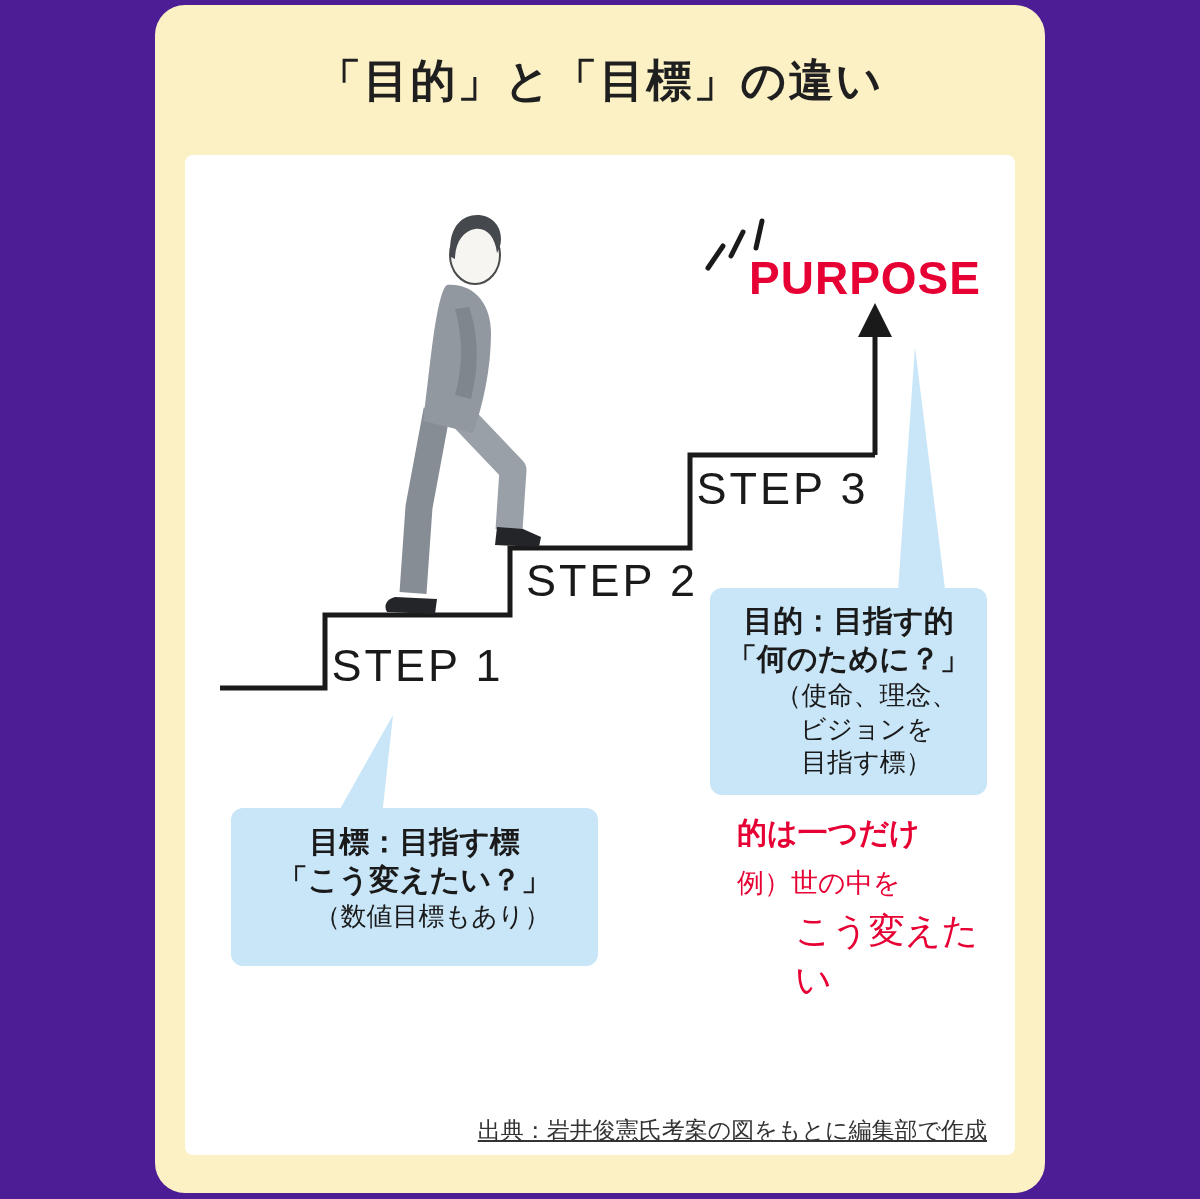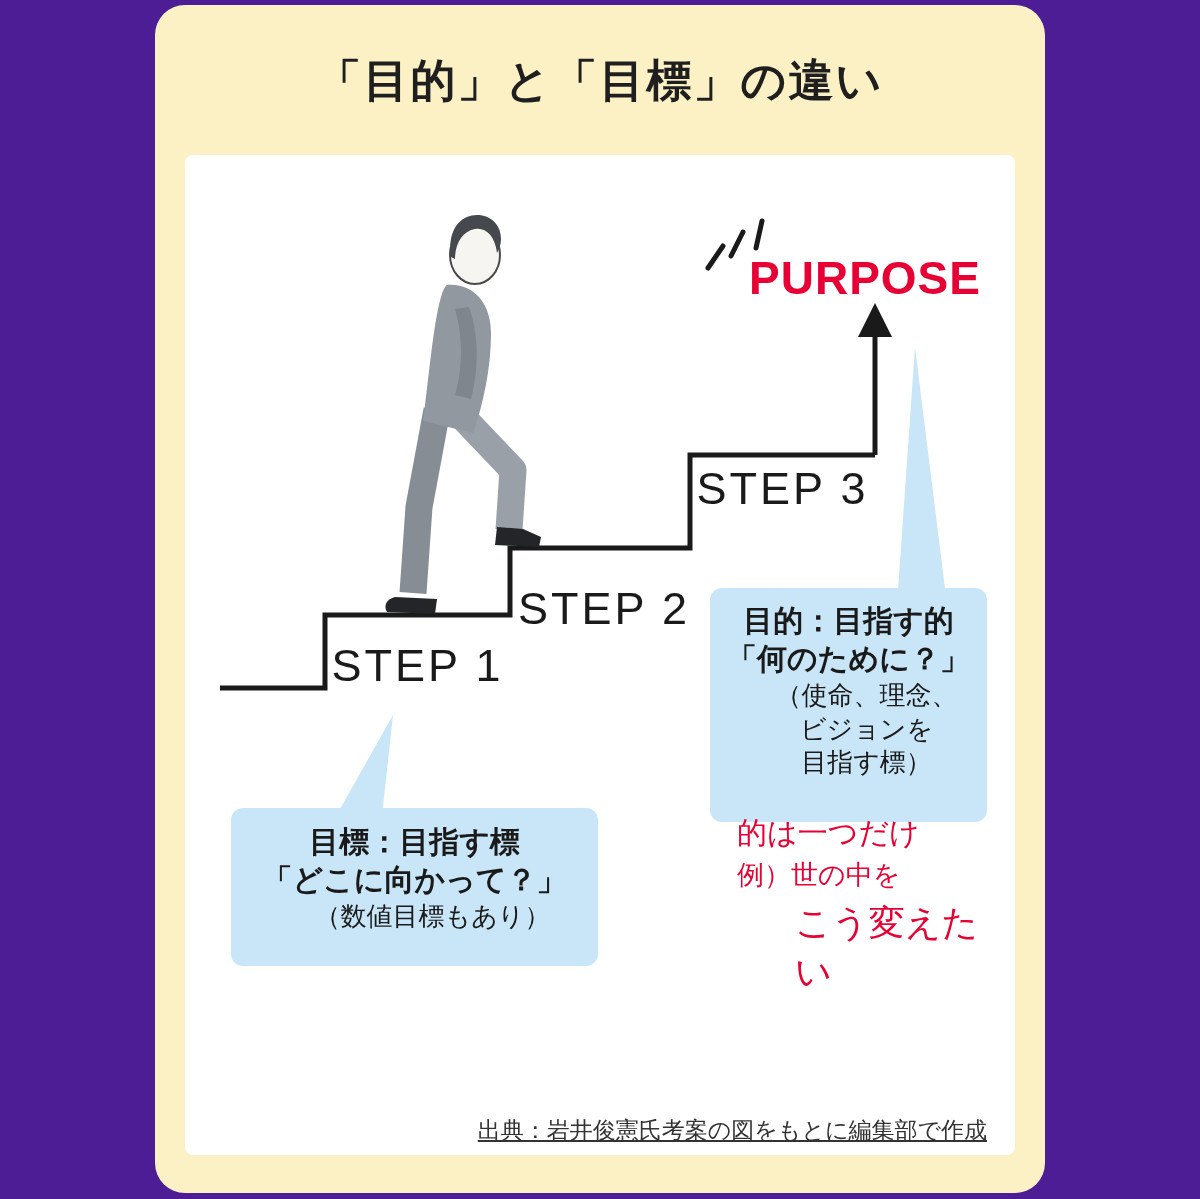--- a/index.html
+++ b/index.html
@@ -14,38 +14,38 @@
            font-size:45px; font-weight:bold; color:#1f1f1f; letter-spacing:2px; }
 
   .panel { position:absolute; left:30px; top:150px; width:830px; height:1000px;
            background:#ffffff; border-radius:8px; }
 
   .layer { position:absolute; left:0; top:0; width:830px; height:1000px; }
 
   .step-label { position:absolute; font-size:45px; font-weight:500; color:#1a1a1a;
                 letter-spacing:3px; text-align:center; }
   .step1 { left:140px; top:485px; width:185px; }
-  .step2 { left:329px; top:400px; width:180px;margin-top:28px; }
+  .step2 { left:337px; top:400px; width:180px; }
   .step3 { left:505px; top:308px; width:185px; }
 
   .purpose { position:absolute; left:545px; top:96px; width:270px; text-align:center;
              font-size:46px; font-weight:800; color:#e60033; letter-spacing:1px; }
 
   .bubble { position:absolute; background:#c8e6f8; border-radius:12px; color:#1a1a1a;
             text-align:center; z-index:2; }
-  .bubble-right { left:525px; top:433px; width:277px; height:234px; padding-top:14px; }
+  .bubble-right { left:525px; top:433px; width:277px; height:207px; padding-top:14px; }
   .bubble-left  { left:46px;  top:653px; width:367px; height:158px; padding-top:15px; }
   .b-strong { font-size:30px; font-weight:bold; line-height:1.28; }
   .b-small  { font-size:26px; font-weight:normal; line-height:1.3;margin-left:36px; }
 
   .note { position:absolute; color:#e60033; z-index:2; }
   .note-right { left:552px; top:658px; }
   .note-left  { left:32px;  top:826px; }
-  .note .h  { font-size:30px; font-weight:normal; }
-  .note .l1 { font-size:27px; margin-top:3px; }
+  .note .h  { font-size:30px; font-weight:bold; }
+  .note .l1 { font-size:27px; margin-top:11px; }
   .note .l2 { font-size:36px; margin-top:6px; padding-left:58px; }
 
   .source { position:absolute; right:28px; top:960px; font-size:23px; color:#333333;text-decoration:underline; }
 </style>
 </head>
 <body>
 
 <div class="stage">
   <div class="frame">
 
@@ -106,21 +106,21 @@
       </div>
 
       <div class="note note-right">
         <div class="h">的は一つだけ</div>
         <div class="l1">例）世の中を</div>
         <div class="l2">こう変えたい</div>
       </div>
 
       <div class="bubble bubble-left">
         <div class="b-strong">目標：目指す標</div>
-        <div class="b-strong">「どこに向かって？」</div>
+        <div class="b-strong">「こう変えたい？」</div>
         <div class="b-small">（数値目標もあり）</div>
       </div>
 
 
       <div class="source">出典：岩井俊憲氏考案の図をもとに編集部で作成</div>
 
     </div>
   </div>
 </div>
 

